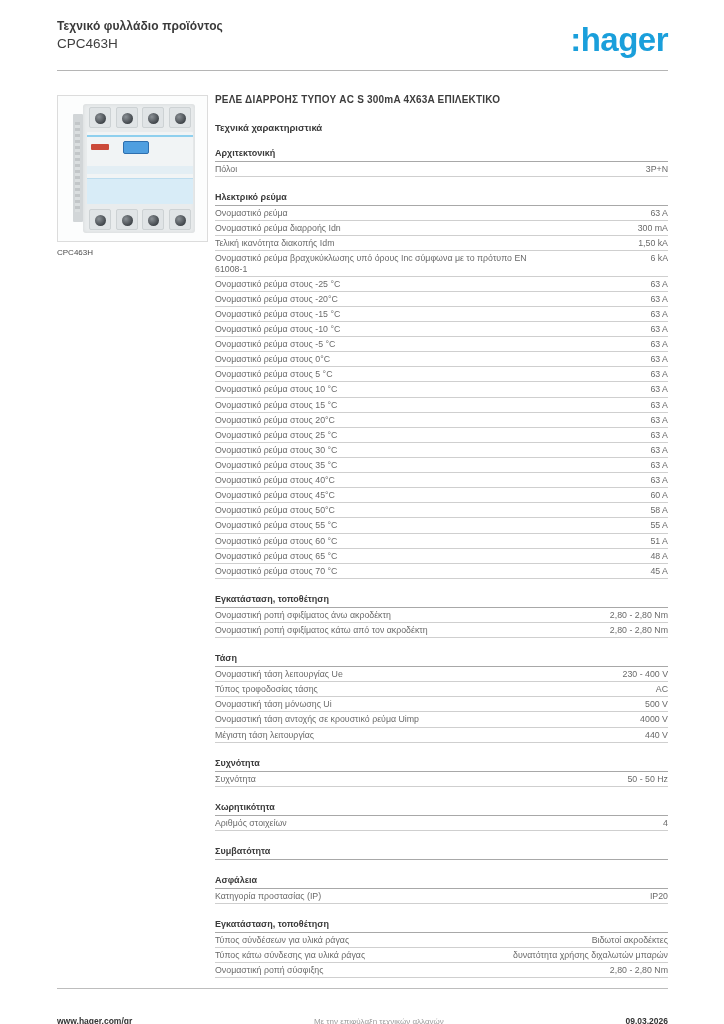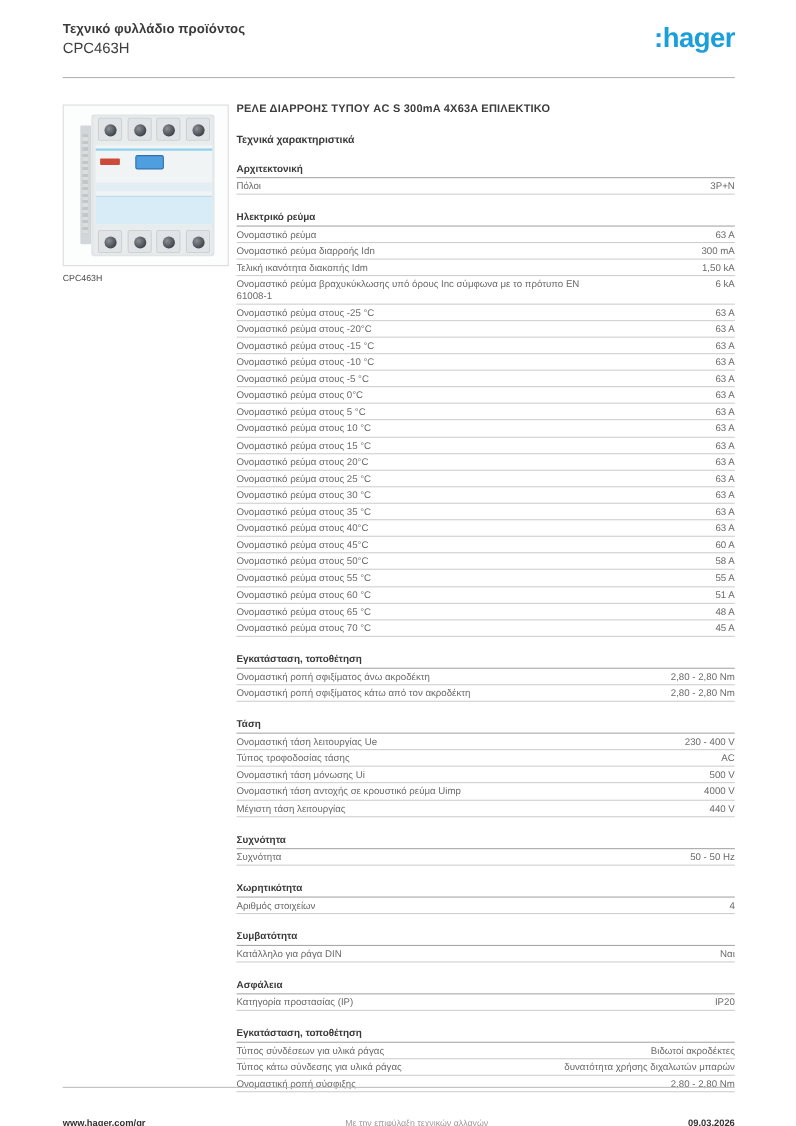--- a/index.html
+++ b/index.html
@@ -8,21 +8,21 @@
   .page{
     position:relative; width:724px; height:1024px; margin:0 auto;
     background:#ffffff; overflow:hidden;
     font-family:"Liberation Sans", sans-serif; color:#3c3c3c;
   }
   
   .hdr{ position:absolute; left:57px; right:56px; top:19px;
         display:flex; justify-content:space-between; align-items:flex-start; }
   .doc-type{ font-size:12px; font-weight:bold; color:#3a3a3a; letter-spacing:.1px; }
   .prod-ref{ font-size:13.5px; color:#3f3f3f; margin-top:3px; }
-  .logo{ font-size:25px; font-weight:bold; color:var(--brand); letter-spacing:-0.5px; line-height:1.3; }
+  .logo{ font-size:33px; font-weight:bold; color:var(--brand); letter-spacing:-0.5px; line-height:1.3; }
   .rule{ position:absolute; left:57px; right:56px; height:1px; background:#b5b5b5; }
   .rule.top{ top:70px; }
   .rule.bottom{ top:988px; background:#bdbdbd; }
 
   
   .photo-col{ position:absolute; left:57px; top:95px; width:151px; }
   .photo-frame{ position:relative; width:151px; height:147px; border:1px solid #dcdcdc; background:#fcfdfd; overflow:hidden; }
   .caption{ margin-top:6px; font-size:8px; color:#4a4a4a; }
 
   .device{ position:absolute; left:15px; top:8px; width:122px; height:129px; }
@@ -273,24 +273,20 @@
         </section>
         <section class="sec">
           <h3 class="sec-title">Χωρητικότητα</h3>
           <div class="row">
             <span class="lbl">Αριθμός στοιχείων</span>
             <span class="val">4</span>
           </div>
         </section>
         <section class="sec">
           <h3 class="sec-title">Συμβατότητα</h3>
-          <div class="row">
-            <span class="lbl">Κατάλληλο για ράγα DIN</span>
-            <span class="val">Ναι</span>
-          </div>
         </section>
         <section class="sec">
           <h3 class="sec-title">Ασφάλεια</h3>
           <div class="row">
             <span class="lbl">Κατηγορία προστασίας (IP)</span>
             <span class="val">IP20</span>
           </div>
         </section>
         <section class="sec">
           <h3 class="sec-title">Εγκατάσταση, τοποθέτηση</h3>

